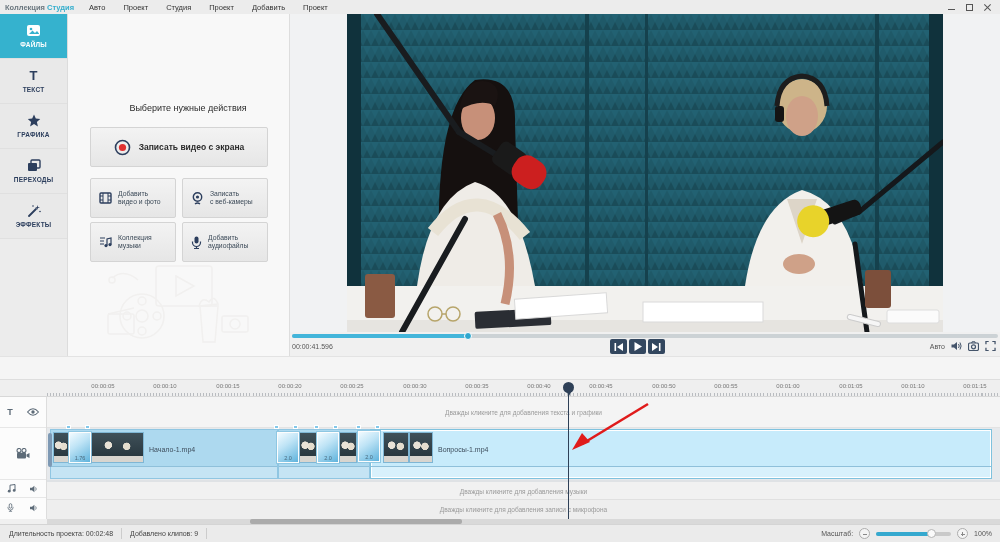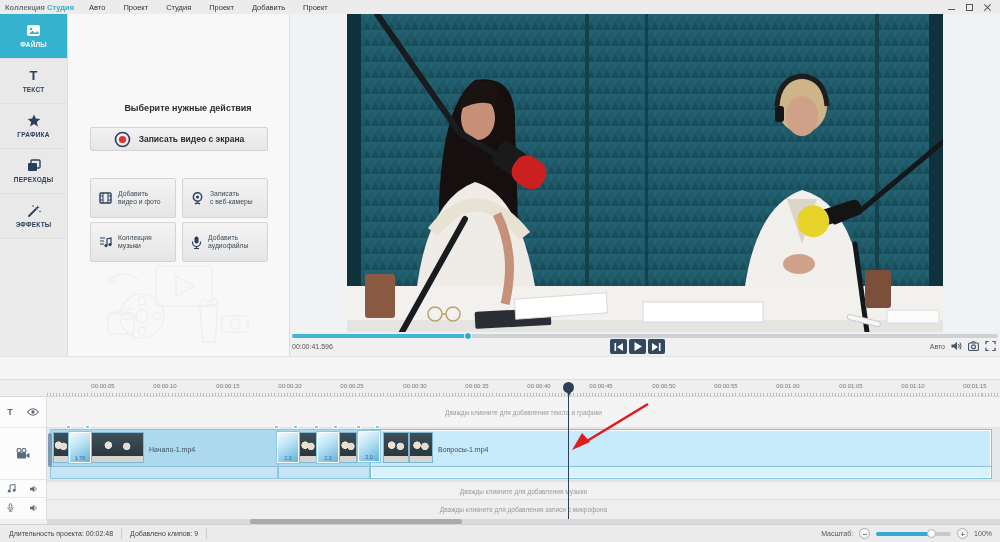--- a/index.html
+++ b/index.html
@@ -22,23 +22,23 @@
   
   #sidebar { left:0; top:14px; width:68px; height:342px; background:#ececec; border-right:1px solid #dcdcdc; }
   .side-tab { height:45px; display:flex; flex-direction:column; align-items:center; justify-content:center; gap:4px; border-bottom:1px solid #e0e0e0; color:#2c3e5d; background:#e9e9e9; }
   .side-tab .tab-label { font-size:6.5px; font-weight:bold; letter-spacing:.2px; }
   .side-tab.active { background:#35b2ce; color:#fff; }
   .side-tab svg { display:block; }
   .tab-glyph { font-size:13px; font-weight:bold; line-height:12px; }
 
   
   #actions { left:68px; top:14px; width:222px; height:342px; background:#f8f8f8; border-right:1px solid #ddd; }
-  #actions-title { left:0; top:89px; width:240px; text-align:center; font-size:9px; font-weight:bold; color:#2b2b2b; }
+  #actions-title { left:0; top:89px; width:240px; text-align:center; font-size:9px; font-weight:normal; color:#2b2b2b; }
   .act-btn { position:absolute; background:linear-gradient(180deg,#f3f3f3,#e6e6e6); border:1px solid #d4d4d4; border-radius:2px; display:flex; align-items:center; color:#33404e; }
-  #record-btn { left:22px; top:113px; width:178px; height:24px; justify-content:center; gap:8px; font-size:8.5px; font-weight:bold; color:#2b2b2b; }
+  #record-btn { left:22px; top:113px; width:178px; height:40px; justify-content:center; gap:8px; font-size:8.5px; font-weight:bold; color:#2b2b2b; }
   .grid-btn { width:86px; height:40px; padding-left:8px; gap:6px; font-size:6.8px; color:#3c4a58; line-height:1.25; }
   .grid-btn b { font-weight:normal; }
   #watermark { left:36px; top:244px; opacity:.33; }
 
   
   #preview { left:290px; top:14px; width:710px; height:318px; background:#f1f2f3; }
   #video-frame { position:absolute; left:57px; top:0; width:596px; height:318px; background:#1f5563; overflow:hidden; }
   #seekbar { left:292px; top:334px; width:706px; height:4px; background:#ccd2d5; border-radius:2px; }
   #seek-fill { left:0; top:0; height:4px; background:#43b5da; border-radius:2px; }
   #seek-handle { left:172px; top:-2px; width:8px; height:8px; border-radius:50%; background:#2ea7cf; border:1px solid #fff; }

